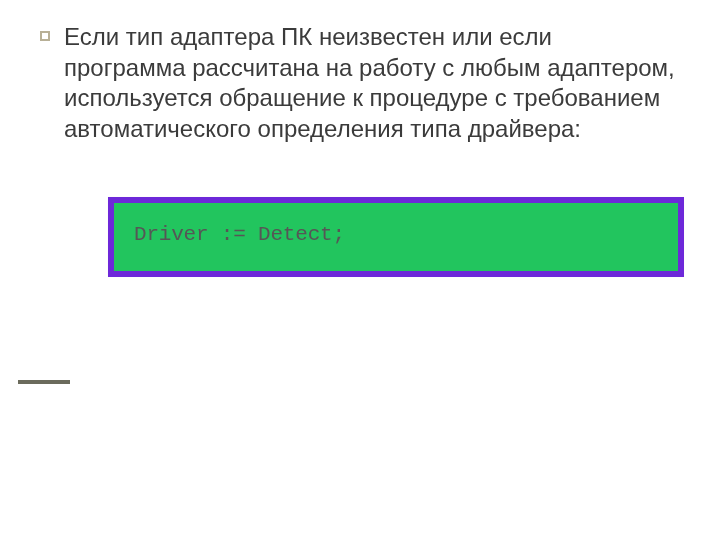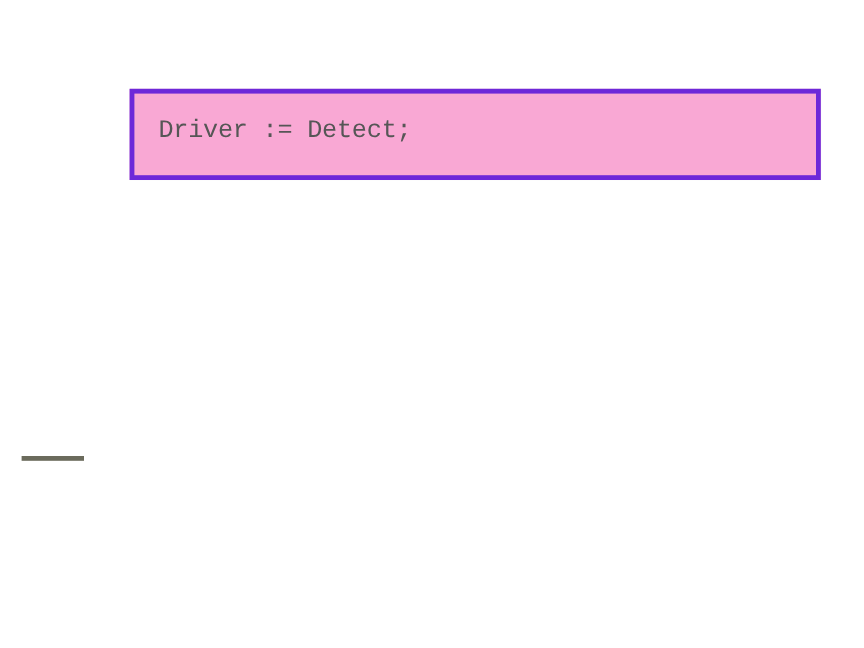--- a/index.html
+++ b/index.html
@@ -32,22 +32,22 @@
       flex-shrink: 0;
     }
     .bullet-text {
       font-size: 24px;
       line-height: 1.28;
       color: #3b3b3b;
     }
     .code-block {
       margin: 52px 0 0 68px;
       width: 576px;
-      border: 4px solid #6d28d9;
-      background: #f9a8d4;
+      border: 6px solid #6d28d9;
+      background: #22c55e;
       padding: 18px 20px 22px 20px;
       box-shadow: 0 0 1px rgba(0,0,0,0.05);
     }
     .code-line {
       font-family: Consolas, "Courier New", monospace;
       font-size: 21px;
       color: #565656;
       line-height: 1.35;
       letter-spacing: -0.2px;
       white-space: nowrap;
@@ -58,19 +58,23 @@
       top: 380px;
       width: 52px;
       height: 4px;
       background: #6b6b5c;
     }
   </style>
 </head>
 <body>
 
 <div class="content">
+  <div class="bullet-item">
+    <div class="bullet-square"></div>
+    <div class="bullet-text">Если тип адаптера ПК неизвестен или если программа рассчитана на работу с любым адаптером, используется обращение к процедуре с требованием автоматического определения типа драйвера:</div>
+  </div>
 
   <div class="code-block">
     <div class="code-line">Driver := Detect;</div>
   </div>
 </div>
 
 <div class="bottom-rule"></div>
 
 </body></html>

